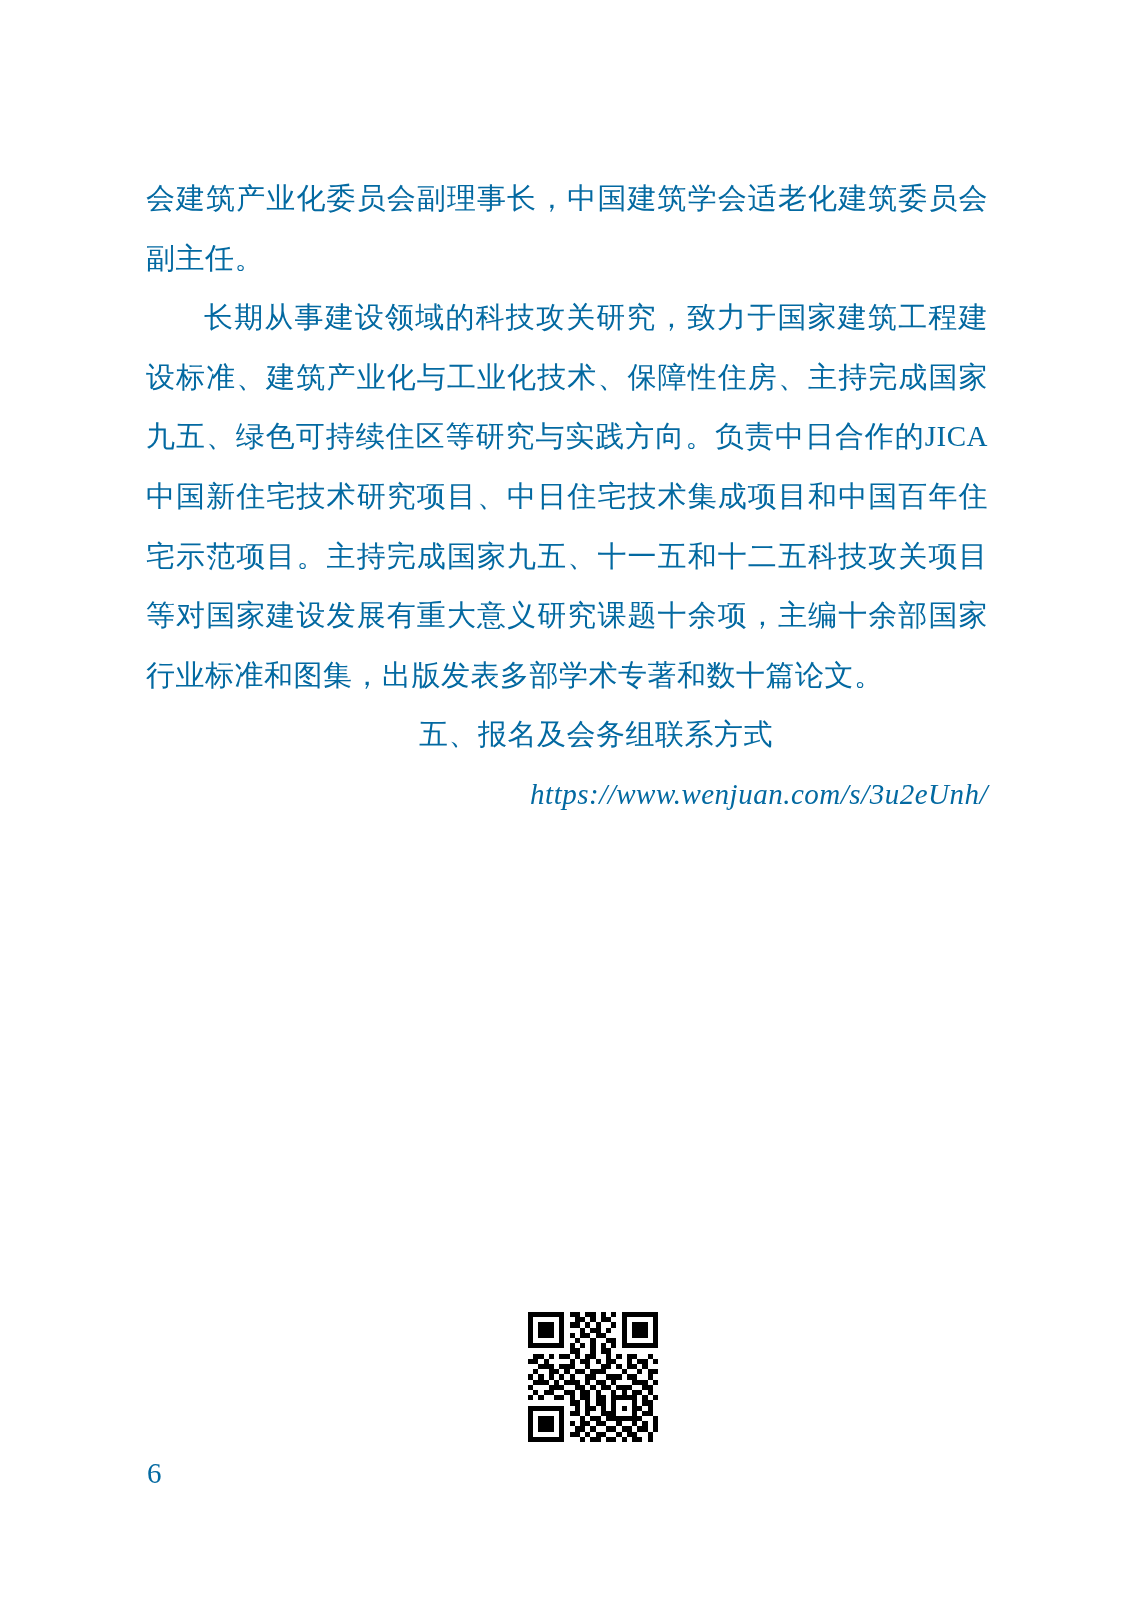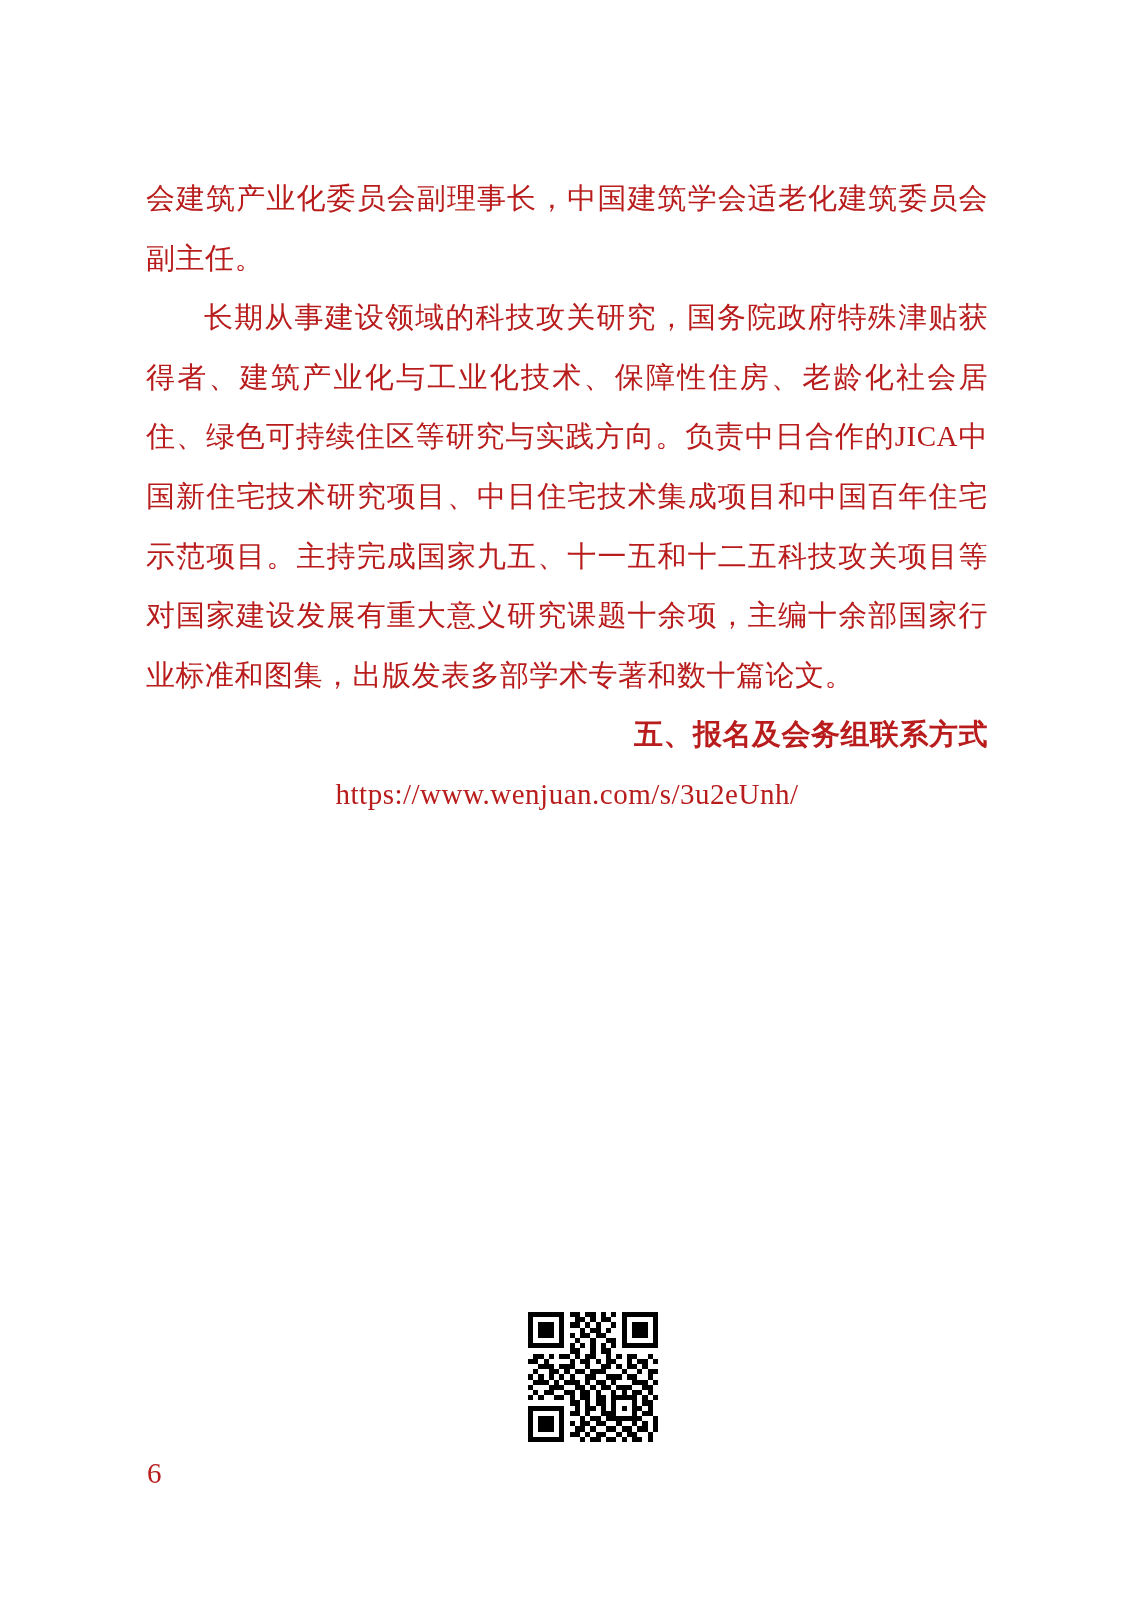--- a/index.html
+++ b/index.html
@@ -7,45 +7,46 @@
     padding: 0;
     background: #ffffff;
   }
   .page {
     position: relative;
     width: 1131px;
     height: 1600px;
     background: #ffffff;
     overflow: hidden;
     font-family: "Liberation Serif", "DejaVu Serif", serif;
-    color: #b91c1c;
+    color: #0369a1;
   }
   .content {
     position: absolute;
     left: 146px;
     top: 169px;
     width: 842px;
   }
   .content p {
     margin: 0;
     font-size: 29px;
     line-height: 59.6px;
     text-align: justify;
     text-justify: inter-character;
     letter-spacing: 0.5px;
   }
   .content p.indent {
     text-indent: 58px;
   }
   .content p.heading {
-    font-weight: bold;
+    font-weight: normal;
+    text-align: center;
+  }
+  .content p.url-line {
     text-align: right;
-  }
-  .content p.url-line {
-    text-align: center;
+    font-style: italic;
   }
   .qr {
     position: absolute;
     left: 528px;
     top: 1312px;
     width: 130px;
     height: 130px;
     display: grid;
     grid-template-columns: repeat(25, 1fr);
     grid-template-rows: repeat(25, 1fr);
@@ -59,21 +60,21 @@
     font-size: 29px;
     line-height: 36px;
   }
 </style>
 </head>
 <body>
 
 <div class="page">
   <div class="content">
       <p class="">会建筑产业化委员会副理事长，中国建筑学会适老化建筑委员会副主任。</p>
-      <p class="indent ">长期从事建设领域的科技攻关研究，国务院政府特殊津贴获得者、建筑产业化与工业化技术、保障性住房、老龄化社会居住、绿色可持续住区等研究与实践方向。负责中日合作的JICA中国新住宅技术研究项目、中日住宅技术集成项目和中国百年住宅示范项目。主持完成国家九五、十一五和十二五科技攻关项目等对国家建设发展有重大意义研究课题十余项，主编十余部国家行业标准和图集，出版发表多部学术专著和数十篇论文。</p>
+      <p class="indent ">长期从事建设领域的科技攻关研究，致力于国家建筑工程建设标准、建筑产业化与工业化技术、保障性住房、主持完成国家九五、绿色可持续住区等研究与实践方向。负责中日合作的JICA中国新住宅技术研究项目、中日住宅技术集成项目和中国百年住宅示范项目。主持完成国家九五、十一五和十二五科技攻关项目等对国家建设发展有重大意义研究课题十余项，主编十余部国家行业标准和图集，出版发表多部学术专著和数十篇论文。</p>
       <p class="indent heading ">五、报名及会务组联系方式</p>
       <p class="url-line ">https://www.wenjuan.com/s/3u2eUnh/</p>
     </div>
   <div class="qr">
       <div class="qm on"></div>
       <div class="qm on"></div>
       <div class="qm on"></div>
       <div class="qm on"></div>
       <div class="qm on"></div>
       <div class="qm on"></div>

